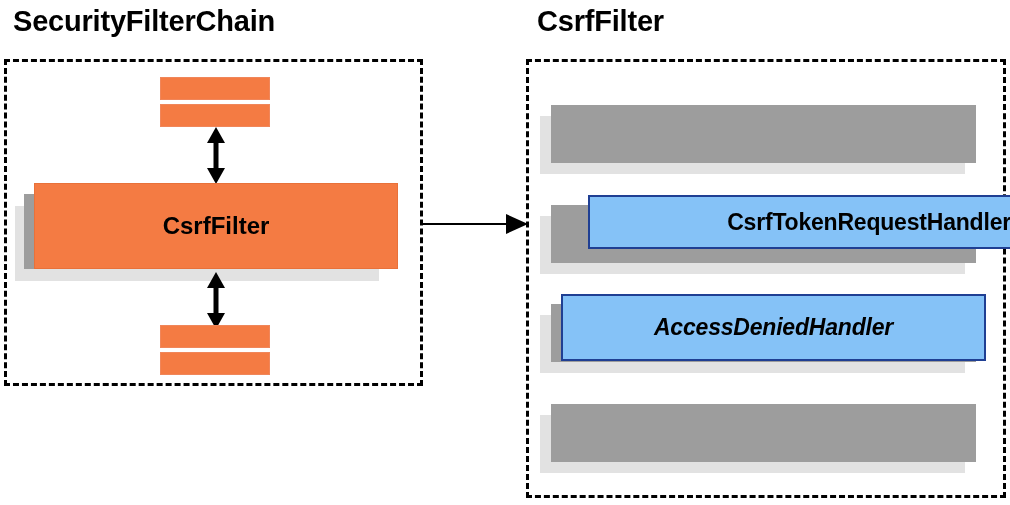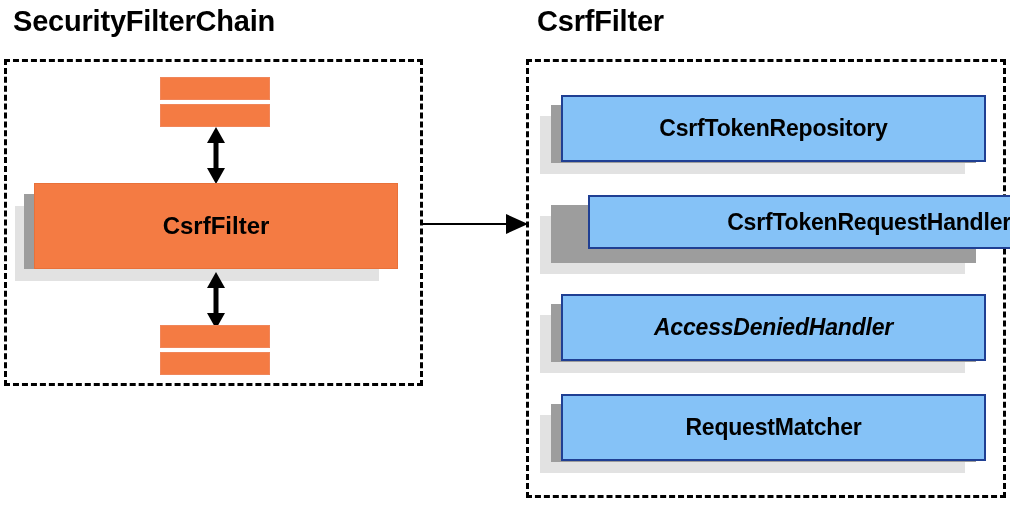--- a/index.html
+++ b/index.html
@@ -137,35 +137,29 @@
 
   <svg class="arrow-svg" style="left:422px; top:213px;" width="108" height="22" viewBox="0 0 108 22">
     <line x1="0" y1="11" x2="94" y2="11" stroke="#000000" stroke-width="2"></line>
     <polygon points="106,11 84,1 84,21" fill="#000000"></polygon>
   </svg>
 
   <div id="panel-right" class="dashed-box"></div>
 
   <div class="shadow-light" style="left:540px; top:116px; width:425px; height:58px;"></div>
   <div class="shadow-dark" style="left:551px; top:105px; width:425px; height:58px;"></div>
-  <div class="node-blue" style="left:561px; top:95px; width:425px; height:67px;">
-    <span class="node-label">CsrfTokenRepository</span>
-  </div>
 
   <div class="shadow-light" style="left:540px; top:216px; width:425px; height:58px;"></div>
   <div class="shadow-dark" style="left:551px; top:205px; width:425px; height:58px;"></div>
   <div class="node-blue" style="left:588px; top:195px; width:425px; height:54px;justify-content:flex-end;">
     <span class="node-label">CsrfTokenRequestHandler</span>
   </div>
 
   <div class="shadow-light" style="left:540px; top:315px; width:425px; height:58px;"></div>
   <div class="shadow-dark" style="left:551px; top:304px; width:425px; height:58px;"></div>
   <div class="node-blue" style="left:561px; top:294px; width:425px; height:67px;font-style:italic;">
     <span class="node-label">AccessDeniedHandler</span>
   </div>
 
   <div class="shadow-light" style="left:540px; top:415px; width:425px; height:58px;"></div>
   <div class="shadow-dark" style="left:551px; top:404px; width:425px; height:58px;"></div>
-  <div class="node-blue" style="left:561px; top:394px; width:425px; height:67px;">
-    <span class="node-label">RequestMatcher</span>
-  </div>
 
 </div>
 
 </body></html>

